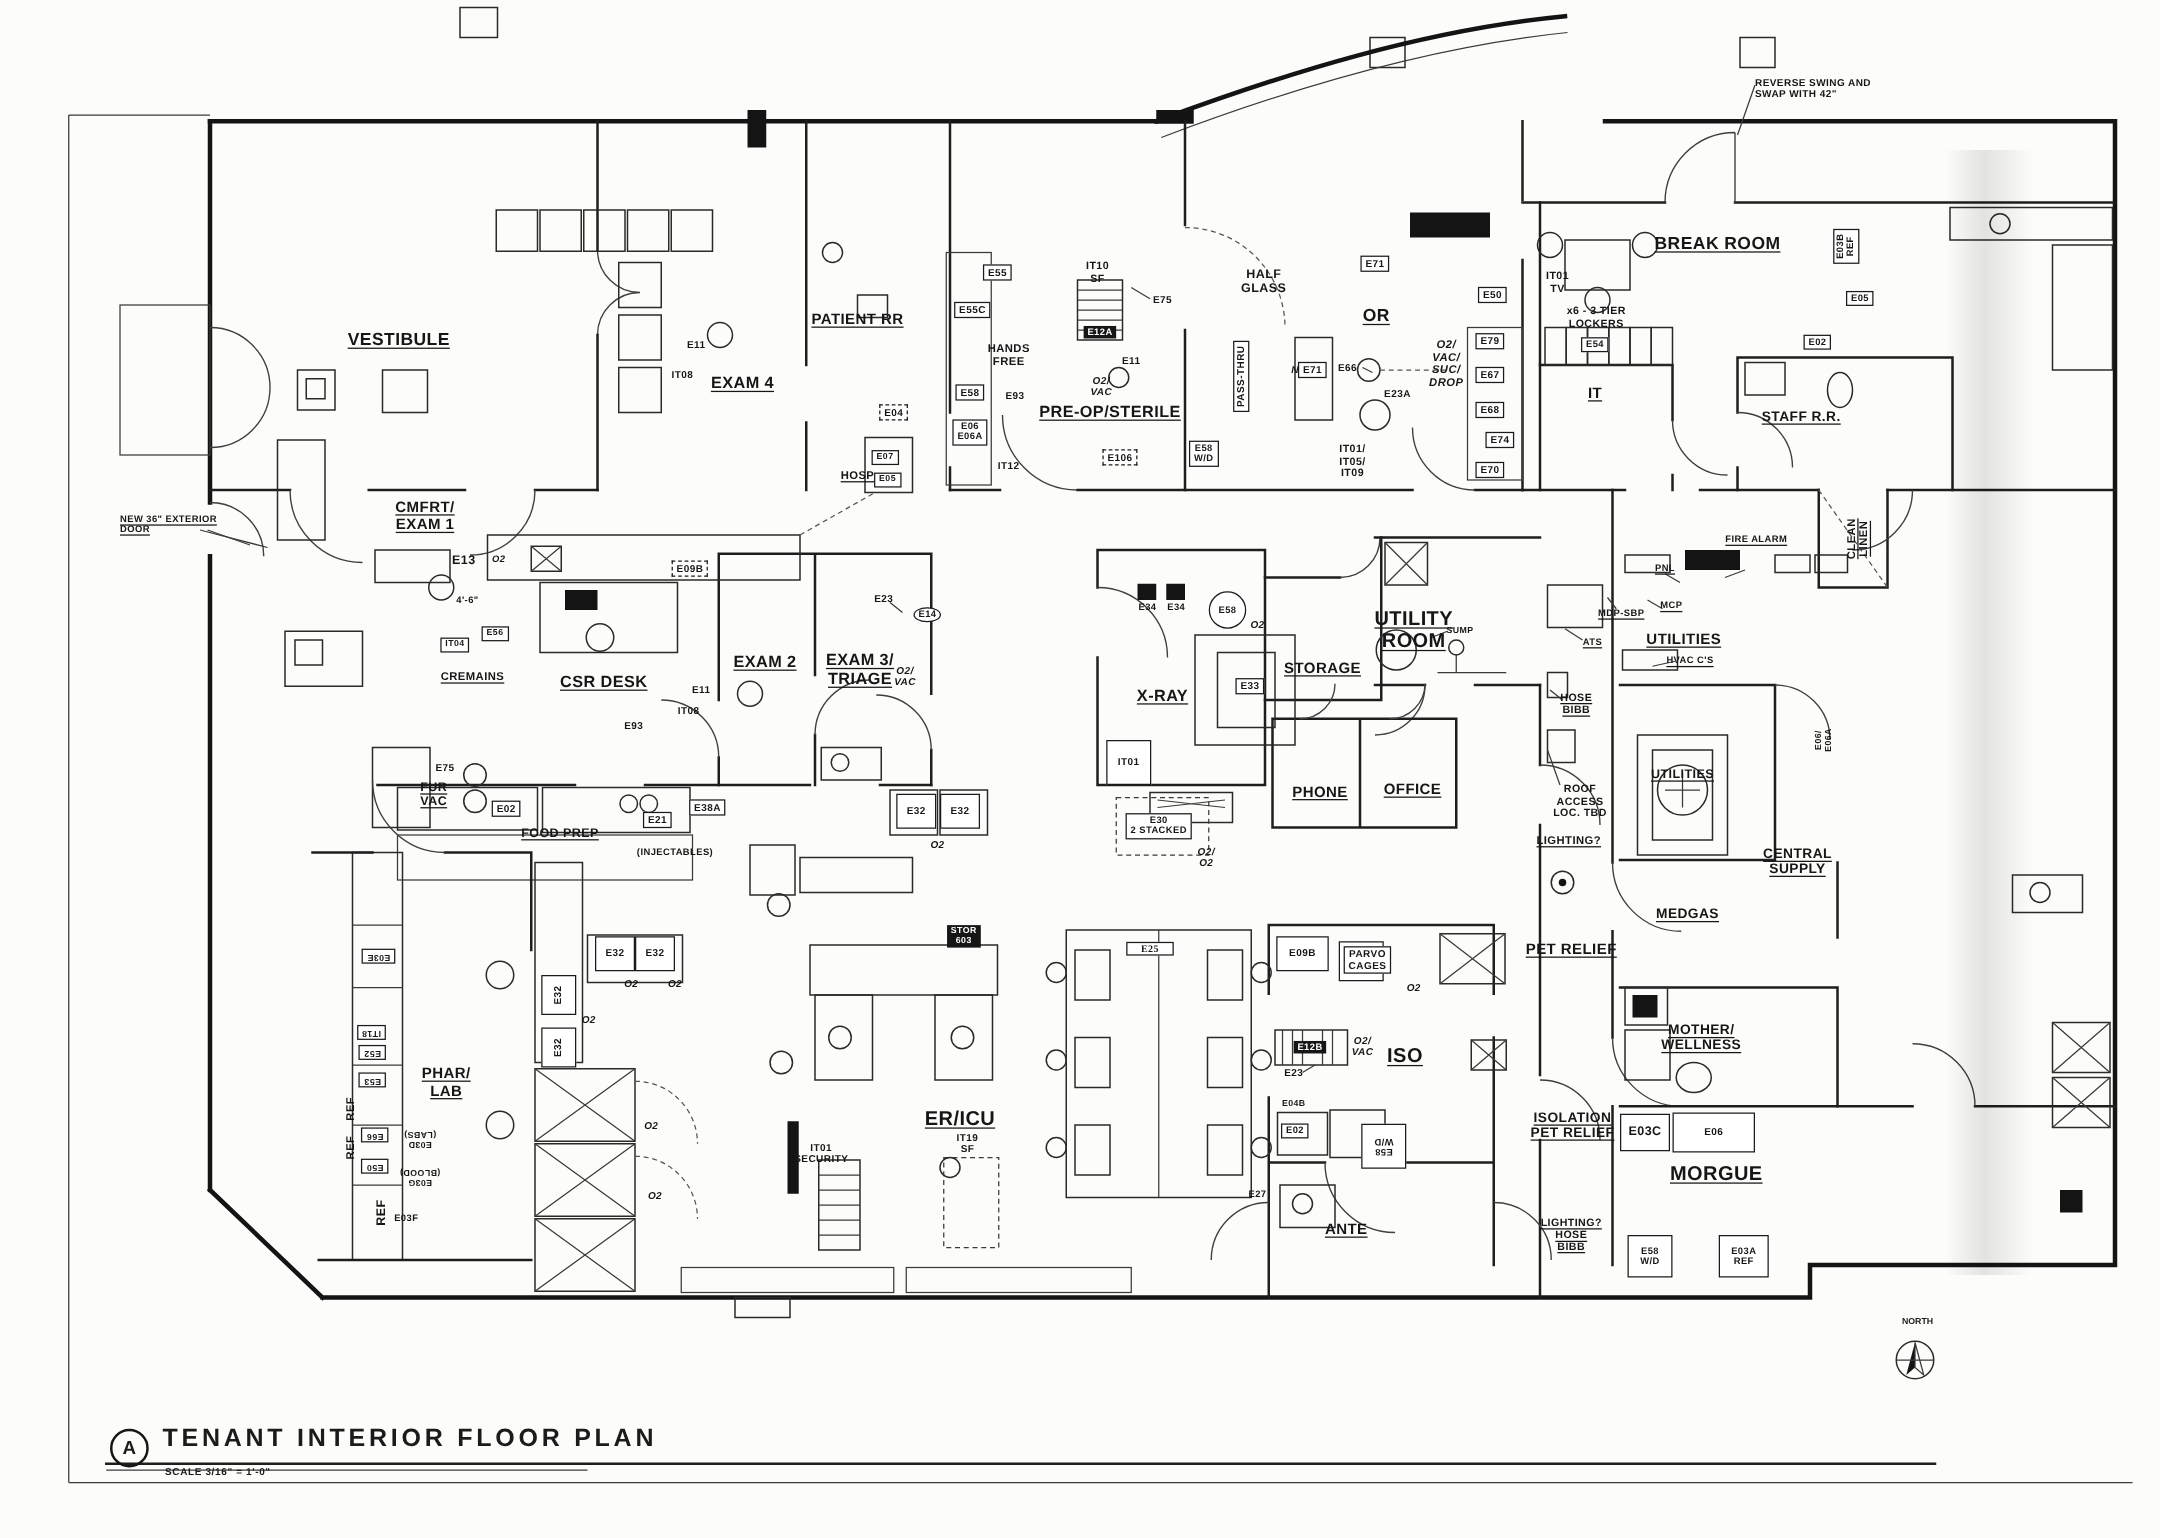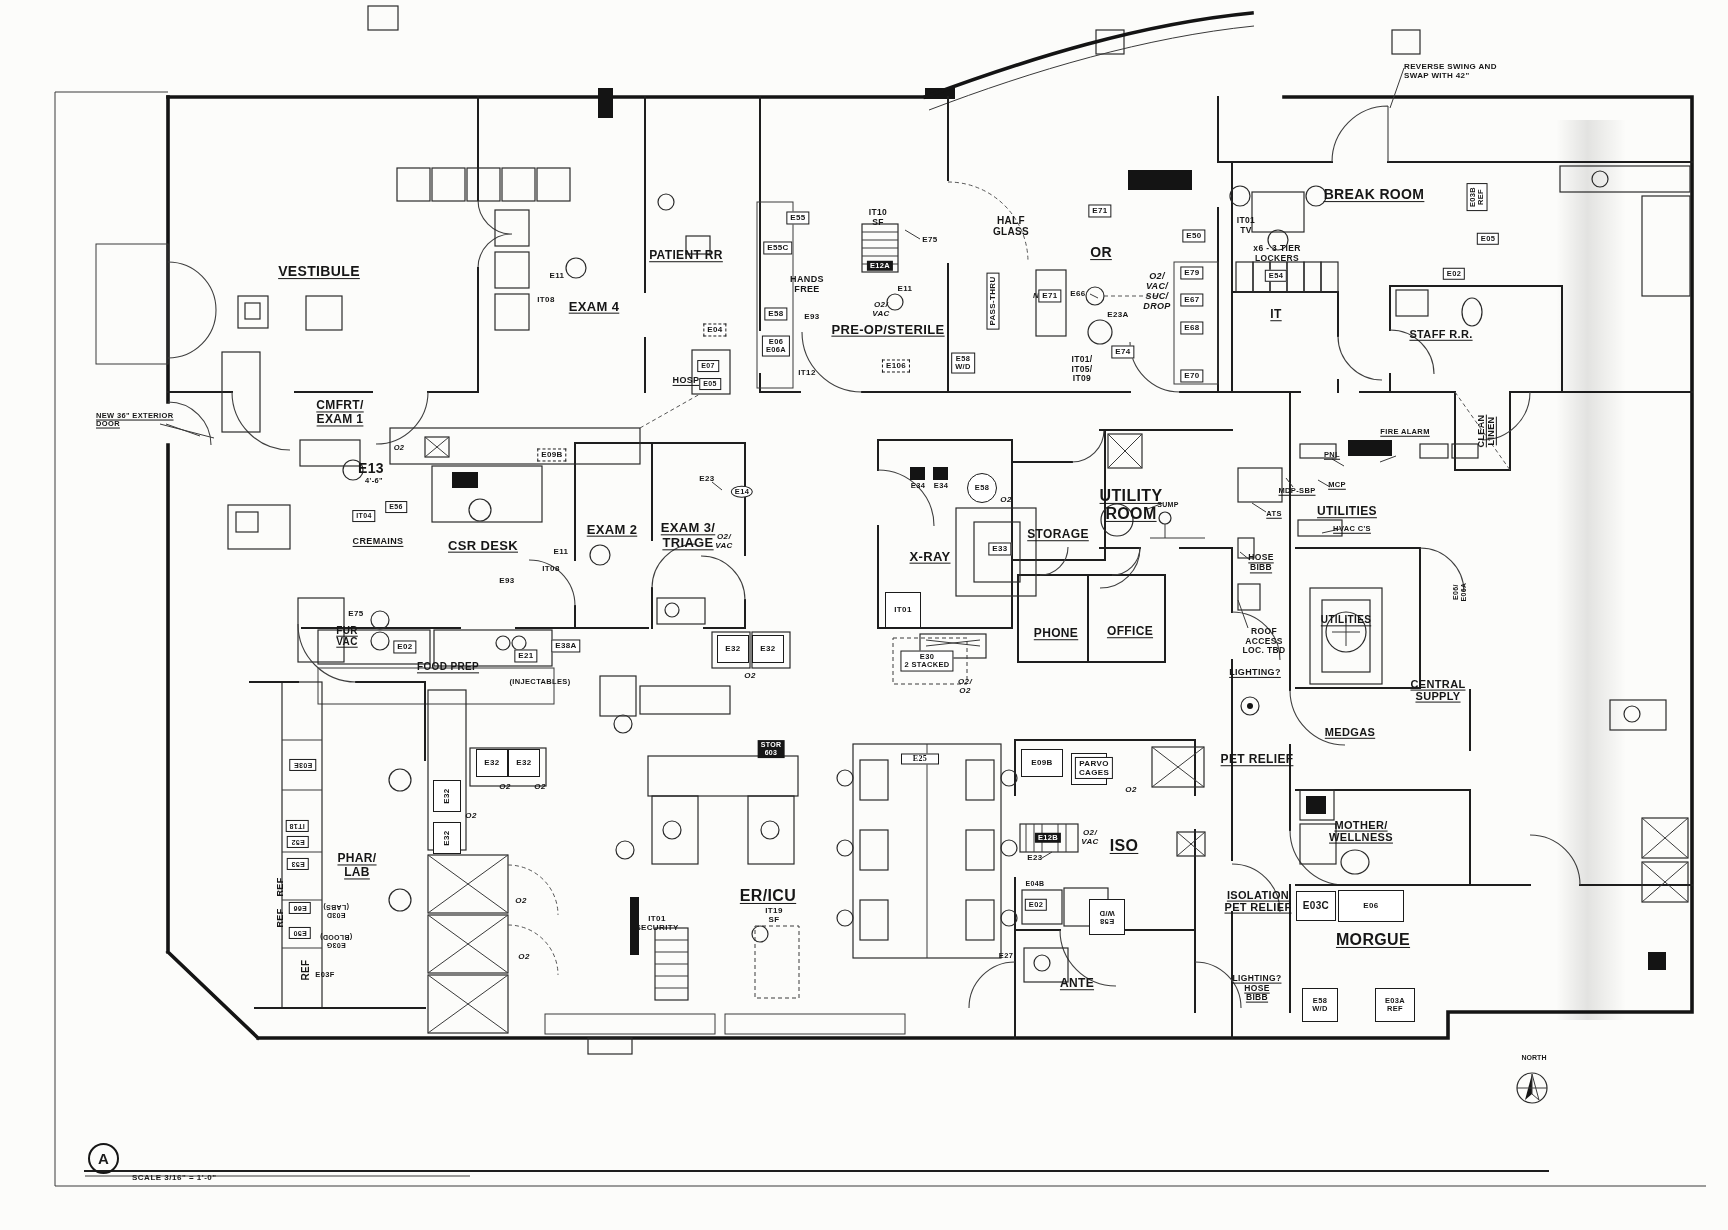--- a/index.html
+++ b/index.html
@@ -357,21 +357,21 @@
       <div class="lbl" style="left: 1082px; top: 369px; font-size: 8.5px; transform: translate(-50%, -50%);">IT01/
 IT05/
 IT09</div>
       <div class="lbl" style="left: 1246px; top: 226px; font-size: 8.5px; transform: translate(-50%, -50%);">IT01
 TV</div>
       <div class="lbl" style="left: 1277px; top: 254px; font-size: 8.5px; transform: translate(-50%, -50%);">x6 - 3 TIER
 LOCKERS</div>
       <div class="lbl" style="left: 878px; top: 218px; font-size: 8.5px; transform: translate(-50%, -50%);">IT10
 SF</div>
       <div class="lbl" style="left: 374px; top: 481px; font-size: 7.5px; transform: translate(-50%, -50%);">4'-6"</div>
-      <div class="lbl" style="left: 371px; top: 449px; font-size: 14px; transform: translate(-50%, -50%); margin-top: 20px;">E13</div>
+      <div class="lbl" style="left: 371px; top: 449px; font-size: 10px; transform: translate(-50%, -50%);">E13</div>
       <div class="lbl it" style="left: 399px; top: 448px; font-size: 7.5px; transform: translate(-50%, -50%);">O2</div>
       <div class="lbl it" style="left: 724px; top: 541px; font-size: 8px; transform: translate(-50%, -50%);">O2/
 VAC</div>
       <div class="lbl" style="left: 1264px; top: 641px; font-size: 8.5px; transform: translate(-50%, -50%);">ROOF
 ACCESS
 LOC. TBD</div>
       <div class="lbl u" style="left: 1255px; top: 672px; font-size: 9px; transform: translate(-50%, -50%);">LIGHTING?</div>
       <div class="lbl u" style="left: 1261px; top: 563px; font-size: 8.5px; transform: translate(-50%, -50%);">HOSE
 BIBB</div>
       <div class="lbl u" style="left: 1257px; top: 988px; font-size: 8.5px; transform: translate(-50%, -50%);">LIGHTING?
@@ -432,21 +432,21 @@
 W/D</div>
       <div class="lbl bxd" style="left: 715px; top: 330px; font-size: 8px; transform: translate(-50%, -50%);">E04</div>
       <div class="lbl bx" style="left: 708px; top: 366px; font-size: 7px; transform: translate(-50%, -50%);">E07</div>
       <div class="lbl bx" style="left: 710px; top: 384px; font-size: 7px; transform: translate(-50%, -50%);">E05</div>
       <div class="lbl bx" style="left: 1100px; top: 211px; font-size: 8px; transform: translate(-50%, -50%);">E71</div>
       <div class="lbl bx" style="left: 1050px; top: 296px; font-size: 8px; transform: translate(-50%, -50%);">E71</div>
       <div class="lbl bx" style="left: 1194px; top: 236px; font-size: 8px; transform: translate(-50%, -50%);">E50</div>
       <div class="lbl bx" style="left: 1192px; top: 273px; font-size: 8px; transform: translate(-50%, -50%);">E79</div>
       <div class="lbl bx" style="left: 1192px; top: 300px; font-size: 8px; transform: translate(-50%, -50%);">E67</div>
       <div class="lbl bx" style="left: 1192px; top: 328px; font-size: 8px; transform: translate(-50%, -50%);">E68</div>
-      <div class="lbl bx" style="left: 1123px; top: 352px; font-size: 8px; transform: translate(-50%, -50%);">E74</div>
+      <div class="lbl bx" style="left: 1200px; top: 352px; font-size: 8px; transform: translate(-50%, -50%);">E74</div>
       <div class="lbl bx" style="left: 1192px; top: 376px; font-size: 8px; transform: translate(-50%, -50%);">E70</div>
       <div class="lbl bx" style="left: 1276px; top: 276px; font-size: 7.5px; transform: translate(-50%, -50%);">E54</div>
       <div class="lbl bx" style="left: 1477px; top: 197px; font-size: 7.5px; transform: translate(-50%, -50%) rotate(-90deg);">E03B
 REF</div>
       <div class="lbl bx" style="left: 1488px; top: 239px; font-size: 7.5px; transform: translate(-50%, -50%);">E05</div>
       <div class="lbl bx" style="left: 1454px; top: 274px; font-size: 7.5px; transform: translate(-50%, -50%);">E02</div>
       <div class="lbl bxd" style="left: 552px; top: 455px; font-size: 8px; transform: translate(-50%, -50%);">E09B</div>
       <div class="lbl bx" style="left: 396px; top: 507px; font-size: 7px; transform: translate(-50%, -50%);">E56</div>
       <div class="lbl bx" style="left: 364px; top: 516px; font-size: 7px; transform: translate(-50%, -50%);">IT04</div>
       <div class="lbl bx rd" style="left: 742px; top: 492px; font-size: 7.5px; transform: translate(-50%, -50%);">E14</div>
@@ -497,16 +497,17 @@
       <div class="lbl" style="left: 1460px; top: 592px; font-size: 7px; transform: translate(-50%, -50%) rotate(-90deg);">E06/
 E06A</div>
     </div>
 
   <div class="scanband"></div>
 
   <div id="titleblock">
     <div class="detail-circle">
       <span>A</span>
     </div>
+    <div class="sheet-title">TENANT INTERIOR FLOOR PLAN</div>
     <div class="sheet-scale">SCALE  3/16" = 1'-0"</div>
     <div class="north-label">NORTH</div>
   </div>
 </div>
 
 </body></html>

